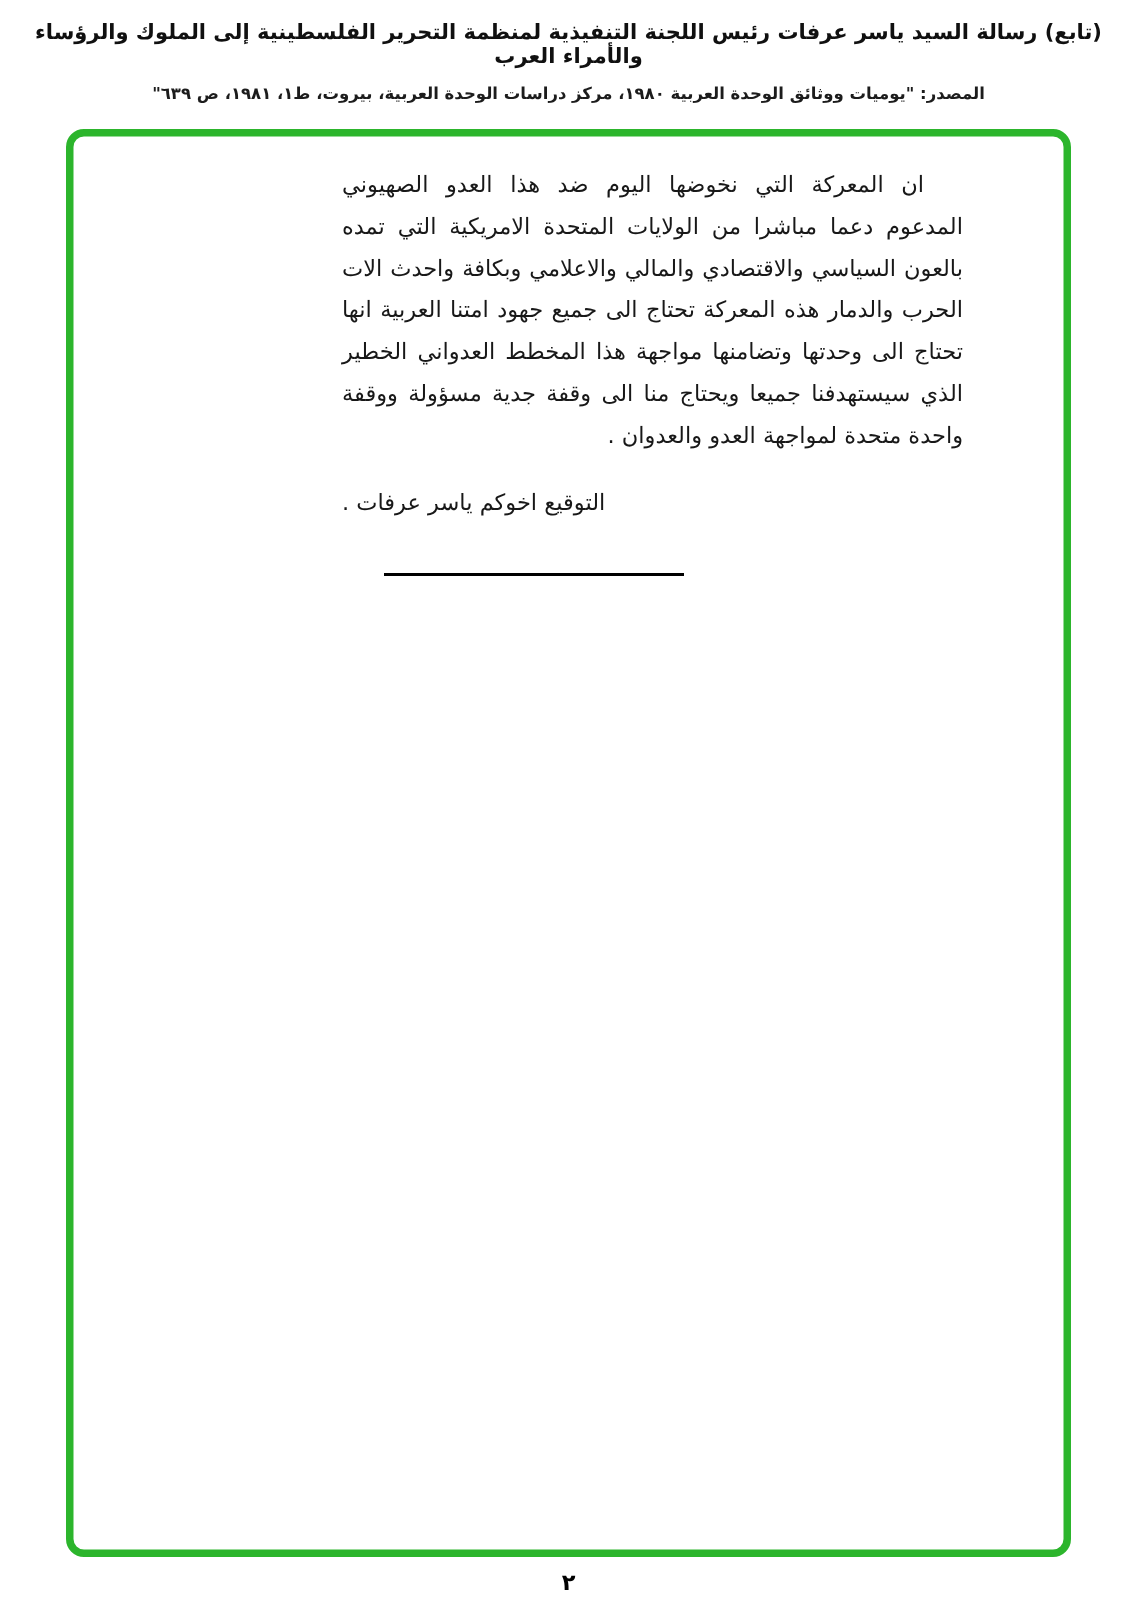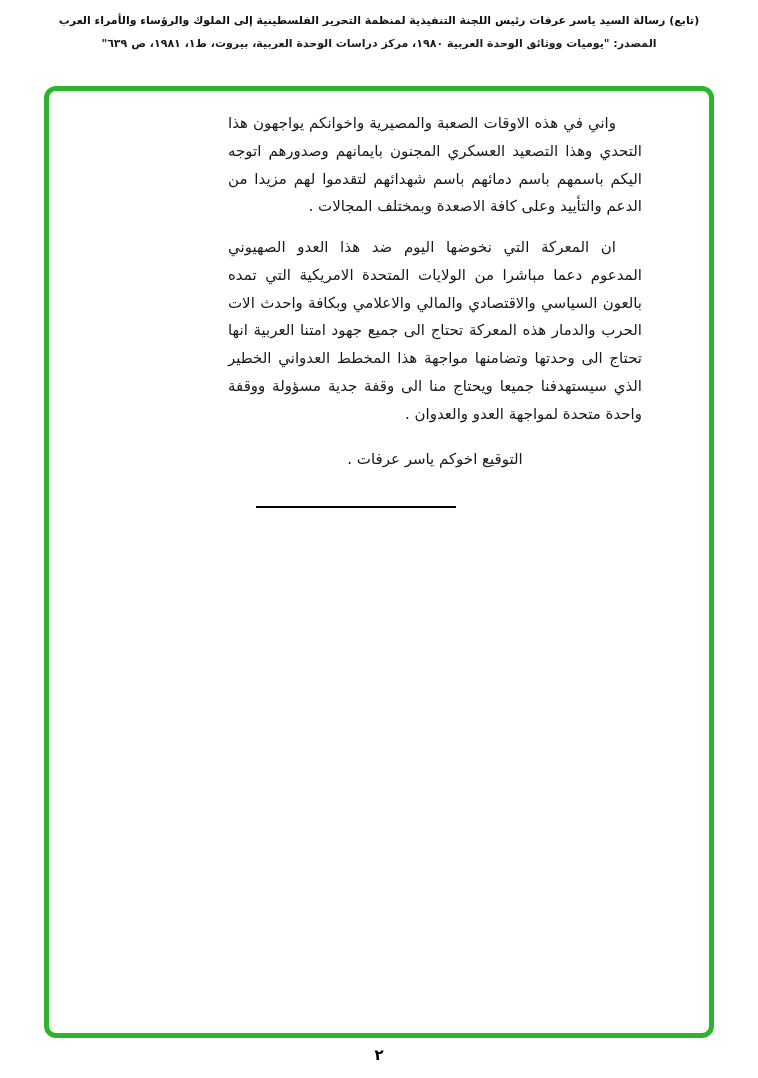--- a/index.html
+++ b/index.html
@@ -16,21 +16,21 @@
     
     .doc-header {
       position: absolute;
       top: 14px;
       left: 0;
       right: 0;
       text-align: center;
       direction: rtl;
     }
     .doc-header .title-line {
-      font-size: 11px;
+      font-size: 14px;
       font-weight: bold;
       letter-spacing: 0.2px;
       color: #101010;
     }
     .doc-header .source-line {
       margin-top: 10px;
       font-size: 11px;
       font-weight: bold;
       color: #1c1c1c;
     }
@@ -58,21 +58,21 @@
       font-size: 15px;
       line-height: 1.85;
       color: #181818;
     }
     .letter-body p {
       text-indent: 26px;
       margin-bottom: 13px;
     }
     .letter-body p.signature {
       text-indent: 0;
-      text-align: center;
+      text-align: left;
       margin-top: 18px;
       margin-bottom: 15px;
     }
     .signature-rule {
       width: 200px;
       height: 2px;
       background: #000000;
       margin-top: 32px;
       margin-right: 186px; 
     }
@@ -94,19 +94,18 @@
 <body>
 
 <div class="doc-header">
   <div class="title-line">(تابع) رسالة السيد ياسر عرفات رئيس اللجنة التنفيذية لمنظمة التحرير الفلسطينية إلى الملوك والرؤساء والأمراء العرب</div>
   <div class="source-line">المصدر: "يوميات ووثائق الوحدة العربية ١٩٨٠، مركز دراسات الوحدة العربية، بيروت، ط١، ١٩٨١، ص ٦٣٩"</div>
 </div>
 
 <div class="green-frame"></div>
 
 <div class="letter-body">
-  <p>واني في هذه الاوقات الصعبة والمصيرية واخوانكم يواجهون هذا التحدي وهذا التصعيد العسكري المجنون بايمانهم وصدورهم اتوجه اليكم باسمهم باسم دمائهم باسم شهدائهم لتقدموا لهم مزيدا من الدعم والتأييد وعلى كافة الاصعدة وبمختلف المجالات .</p>
   <p>ان المعركة التي نخوضها اليوم ضد هذا العدو الصهيوني المدعوم دعما مباشرا من الولايات المتحدة الامريكية التي تمده بالعون السياسي والاقتصادي والمالي والاعلامي وبكافة واحدث الات الحرب والدمار هذه المعركة تحتاج الى جميع جهود امتنا العربية انها تحتاج الى وحدتها وتضامنها مواجهة هذا المخطط العدواني الخطير الذي سيستهدفنا جميعا ويحتاج منا الى وقفة جدية مسؤولة ووقفة واحدة متحدة لمواجهة العدو والعدوان .</p>
   <p class="signature">التوقيع اخوكم ياسر عرفات .</p>
   <div class="signature-rule"></div>
 </div>
 
 <div class="page-number">٢</div>
 
 </body></html>

